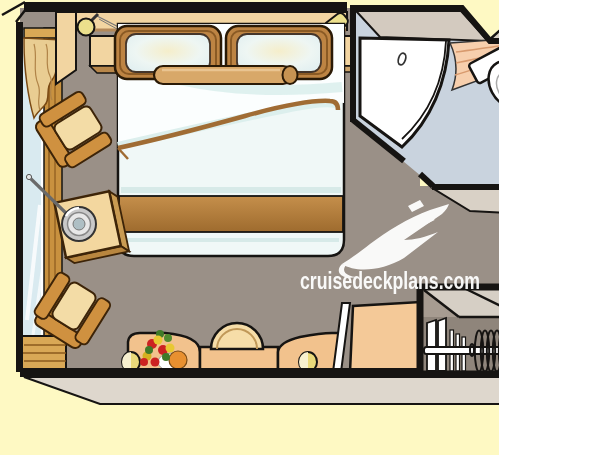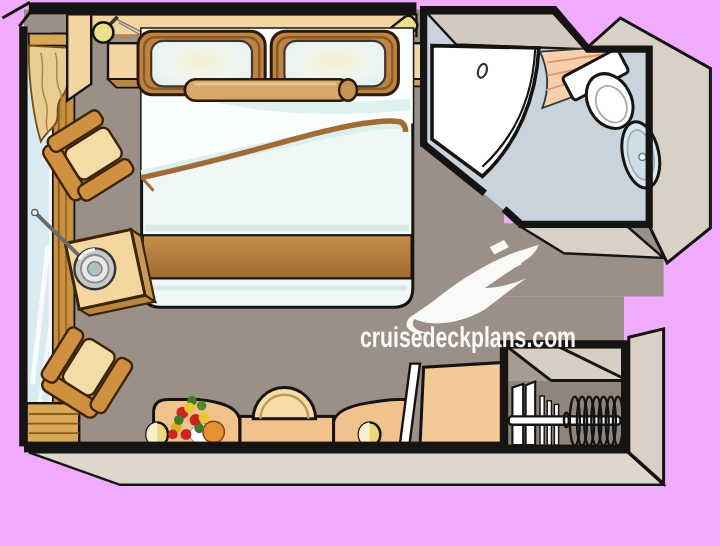--- a/index.html
+++ b/index.html
@@ -1,16 +1,16 @@
 <!DOCTYPE html>
 <html><head>
 <meta charset="utf-8">
 <style>
   html,body{margin:0;padding:0;background:#ffffff;}
-  .stage{width:600px;height:455px;position:relative;overflow:hidden;background:#f0abfc;}
+  .stage{width:499px;height:455px;position:relative;overflow:hidden;background:#fef9c3;}
   svg{display:block;}
   text.wm{font-family:"Liberation Sans",sans-serif;font-weight:bold;}
 </style>
 </head>
 <body>
 
 <div class="stage">
 <svg width="600" height="455" viewBox="0 0 600 455" xmlns="http://www.w3.org/2000/svg">
   <defs>
     <linearGradient id="bandGrad" x1="0" y1="0" x2="0" y2="1">

